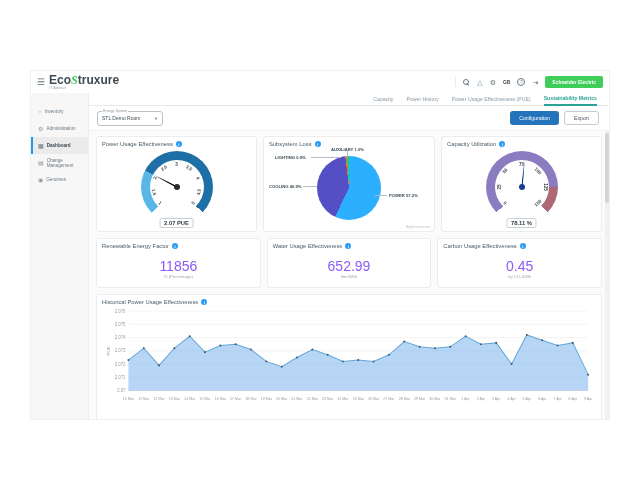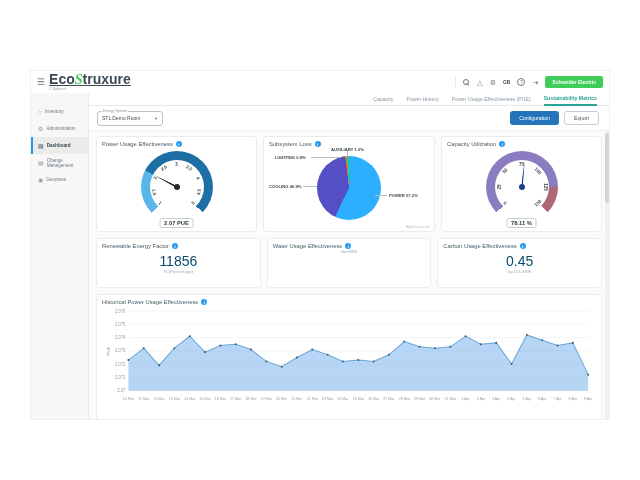--- a/index.html
+++ b/index.html
@@ -4,21 +4,21 @@
 <style>
   * { margin:0; padding:0; box-sizing:border-box; }
   html,body { width:640px; height:480px; background:#ffffff; font-family:"Liberation Sans", sans-serif; overflow:hidden; }
   .app { position:absolute; left:30px; top:70px; width:580px; height:350px; background:#fff; border:1px solid #f0f0f0; display:flex; flex-direction:column; }
 
   
   .topbar { height:22px; display:flex; align-items:center; justify-content:space-between; padding:0 6px 0 6px; background:#fff; }
   .logo { display:flex; align-items:center; gap:4px; }
   .menu-glyph { font-size:9px; color:#5a6a74; }
   .logo-text { line-height:1; }
-  .logo-main { font-size:14px; font-weight:bold; color:#3d4a52;text-decoration:underline; }
+  .logo-main { font-size:12px; font-weight:bold; color:#3d4a52; }
   .logo-s { color:#3dcd58; font-style:italic; font-family:"Liberation Serif", serif; }
   .logo-sub { font-size:3.8px; color:#9aa7af; margin-top:1px; }
   .top-icons { display:flex; align-items:center; gap:7px; }
   .tb-icon { font-size:7px; color:#6b7a85; line-height:1; }
   .tb-divider { width:1px; height:10px; background:#e4e8ea; }
   .search-glyph { position:relative; width:7px; height:7px; display:inline-block; }
   .search-glyph::before { content:""; position:absolute; left:0; top:0; width:4px; height:4px; border:1px solid #6b7a85; border-radius:50%; }
   .search-glyph::after { content:""; position:absolute; left:4px; top:4px; width:3px; height:1px; background:#6b7a85; transform:rotate(45deg); transform-origin:0 0; }
   .lang { font-size:5px; font-weight:bold; color:#3d4a52; }
   .help-circle { width:8px; height:8px; border:1px solid #6b7a85; border-radius:50%; font-size:4.5px; color:#6b7a85; display:flex; align-items:center; justify-content:center; }
@@ -68,21 +68,21 @@
 
   
   .pie-wrap { position:relative; width:160px; height:80px; margin:0 auto; }
   .pie { position:absolute; left:48px; top:9px; width:64px; height:64px; border-radius:50%; }
   .pie-label { position:absolute; font-size:4.2px; font-weight:bold; color:#3d4a52; white-space:nowrap; }
   .leader { position:absolute; background:#b5bec4; height:1px; }
   .leader.v { width:1px; }
   .credit { position:absolute; right:4px; bottom:2px; font-size:3.5px; color:#b7c0c6; }
 
   
-  .stat-value { text-align:center; font-size:14px; color:#0c4a6e; margin-top:5px; line-height:1.1; }
+  .stat-value { text-align:center; font-size:14px; color:#8b5cf6; margin-top:10px; line-height:1.1; }
   .stat-unit { text-align:center; font-size:4.2px; color:#9aa7af; }
 
   
   .history-card { height:128px; }
   .history-card svg { display:block; width:100%; height:112px; }
 
   
   .scrollbar { position:absolute; right:0; top:0; bottom:0; width:4px; background:#f1f1f1; }
   .scroll-thumb { position:absolute; top:2px; right:0; width:4px; height:70px; background:#d2d6d9; border-radius:2px; }
 </style>
@@ -229,20 +229,21 @@
               <span class="info">i</span>
             </div>
             <div class="stat-value">11856</div>
             <div class="stat-unit">% (Percentage)</div>
           </div>
           <div class="card stat-card">
             <div class="card-title">
               <span>Water Usage Effectiveness</span>
               <span class="info">i</span>
             </div>
+            <div class="stat-value">652.99</div>
             <div class="stat-unit">liter/kWh</div>
           </div>
           <div class="card stat-card">
             <div class="card-title">
               <span>Carbon Usage Effectiveness</span>
               <span class="info">i</span>
             </div>
             <div class="stat-value">0.45</div>
             <div class="stat-unit">kg CO₂/kWh</div>
           </div>

